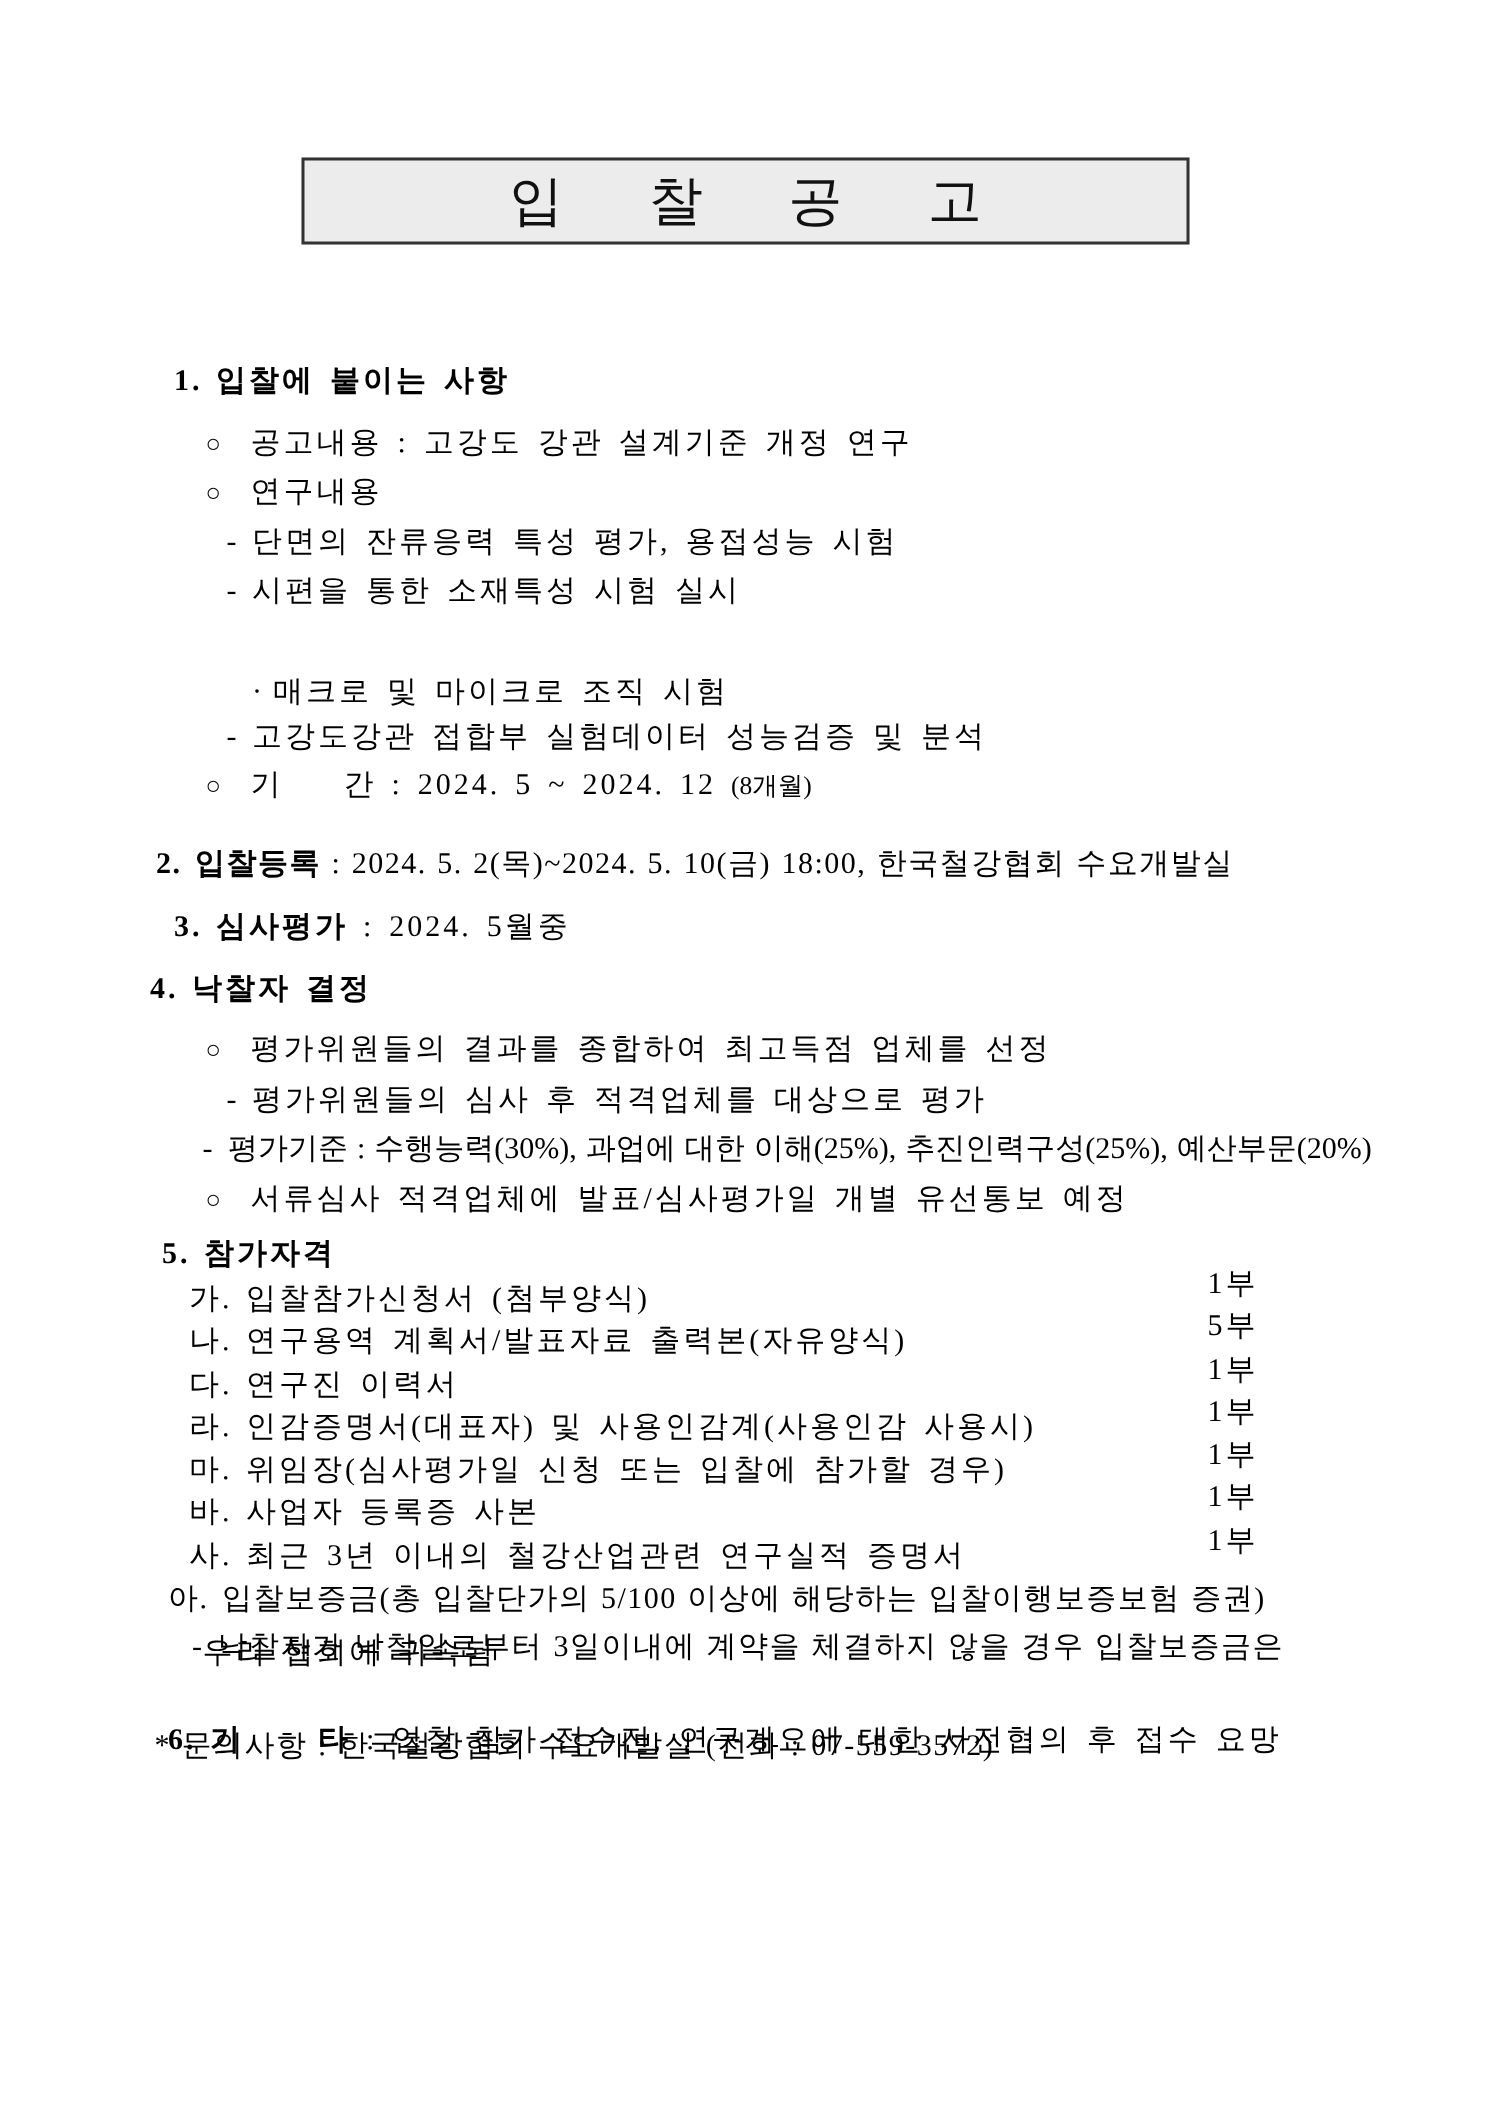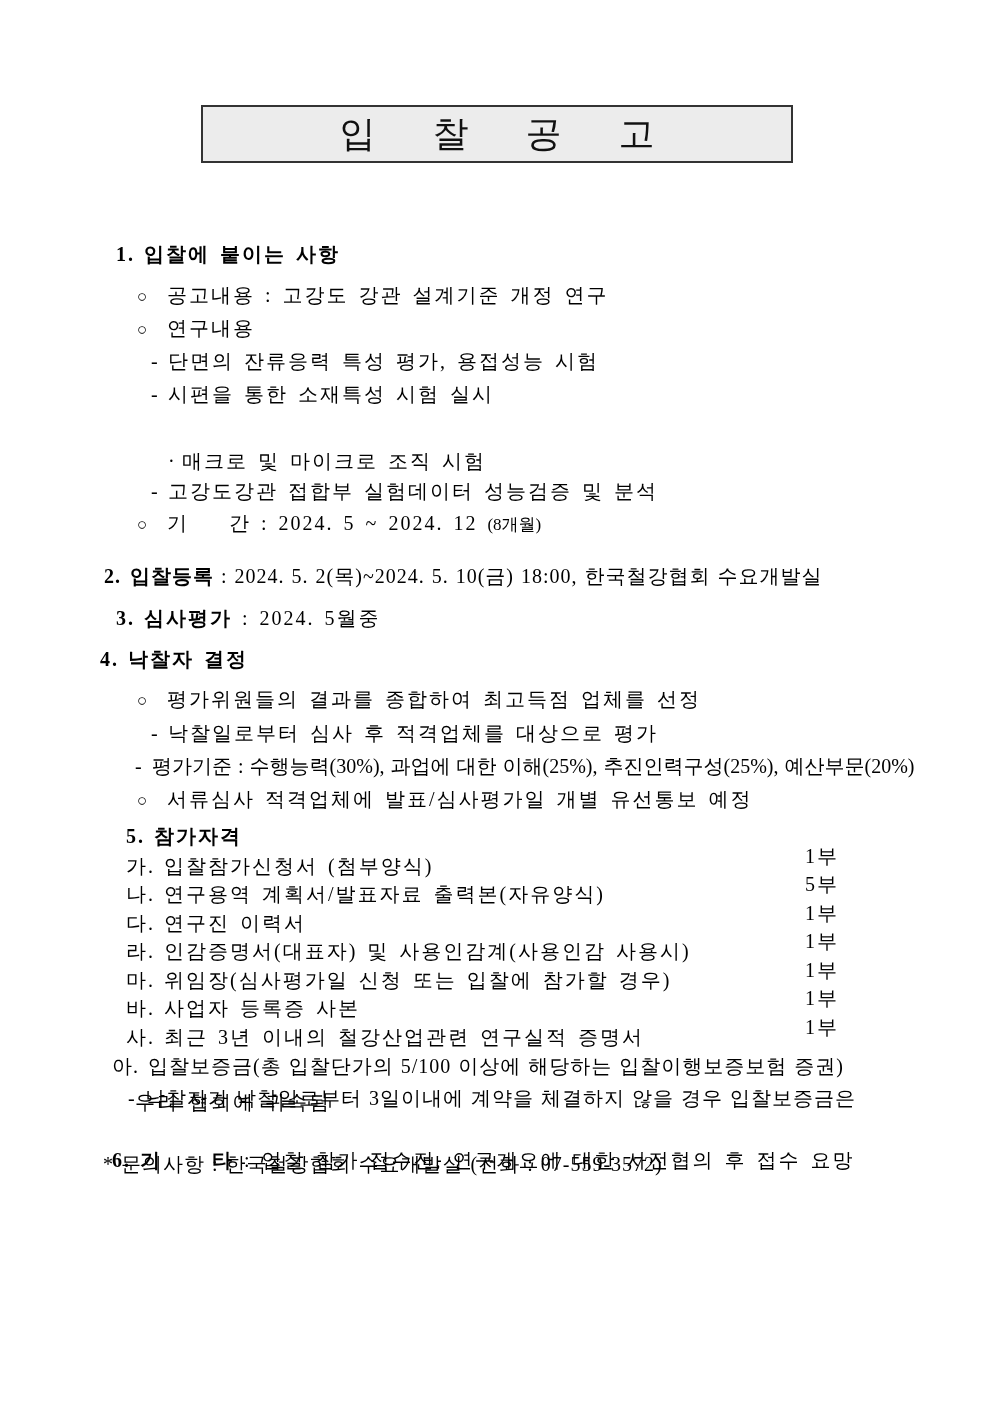--- a/index.html
+++ b/index.html
@@ -89,30 +89,30 @@
     <span class="bold num">3.</span><span class="bold">심사평가</span><span> : 2024. 5월중</span>
   </div>
 
   <div class="line" style="left:60px; top:623px">
     <span class="bold num">4.</span><span class="bold">낙찰자 결정</span>
   </div>
   <div class="line" style="left:97px; top:663px">
     <span class="blt c">○</span><span>평가위원들의 결과를 종합하여 최고득점 업체를 선정</span>
   </div>
   <div class="line" style="left:111px; top:697px">
-    <span class="blt d">-</span><span>낙찰일로부터 심사 후 적격업체를 대상으로 평가</span>
+    <span class="blt d">-</span><span>평가위원들의 심사 후 적격업체를 대상으로 평가</span>
   </div>
   <div class="line tight" style="left:111px; top:730px">
     <span class="blt d">-</span><span>평가기준 : 수행능력(30%), 과업에 대한 이해(25%), 추진인력구성(25%), 예산부문(20%)</span>
   </div>
   <div class="line" style="left:97px; top:763px">
     <span class="blt c">○</span><span>서류심사 적격업체에 발표/심사평가일 개별 유선통보 예정</span>
   </div>
 
-  <div class="line" style="left:86px; top:800px">
+  <div class="line" style="left:68px; top:800px">
     <span class="bold num">5.</span><span class="bold">참가자격</span>
   </div>
 
   <div class="line" style="left:86px; top:830px">
     <span class="num">가.</span><span>입찰참가신청서 (첨부양식)</span>
   </div>
   <div class="line count" style="top:830px">1부</div>
 
   <div class="line" style="left:86px; top:858px">
     <span class="num">나.</span><span>연구용역 계획서/발표자료 출력본(자유양식)</span>

